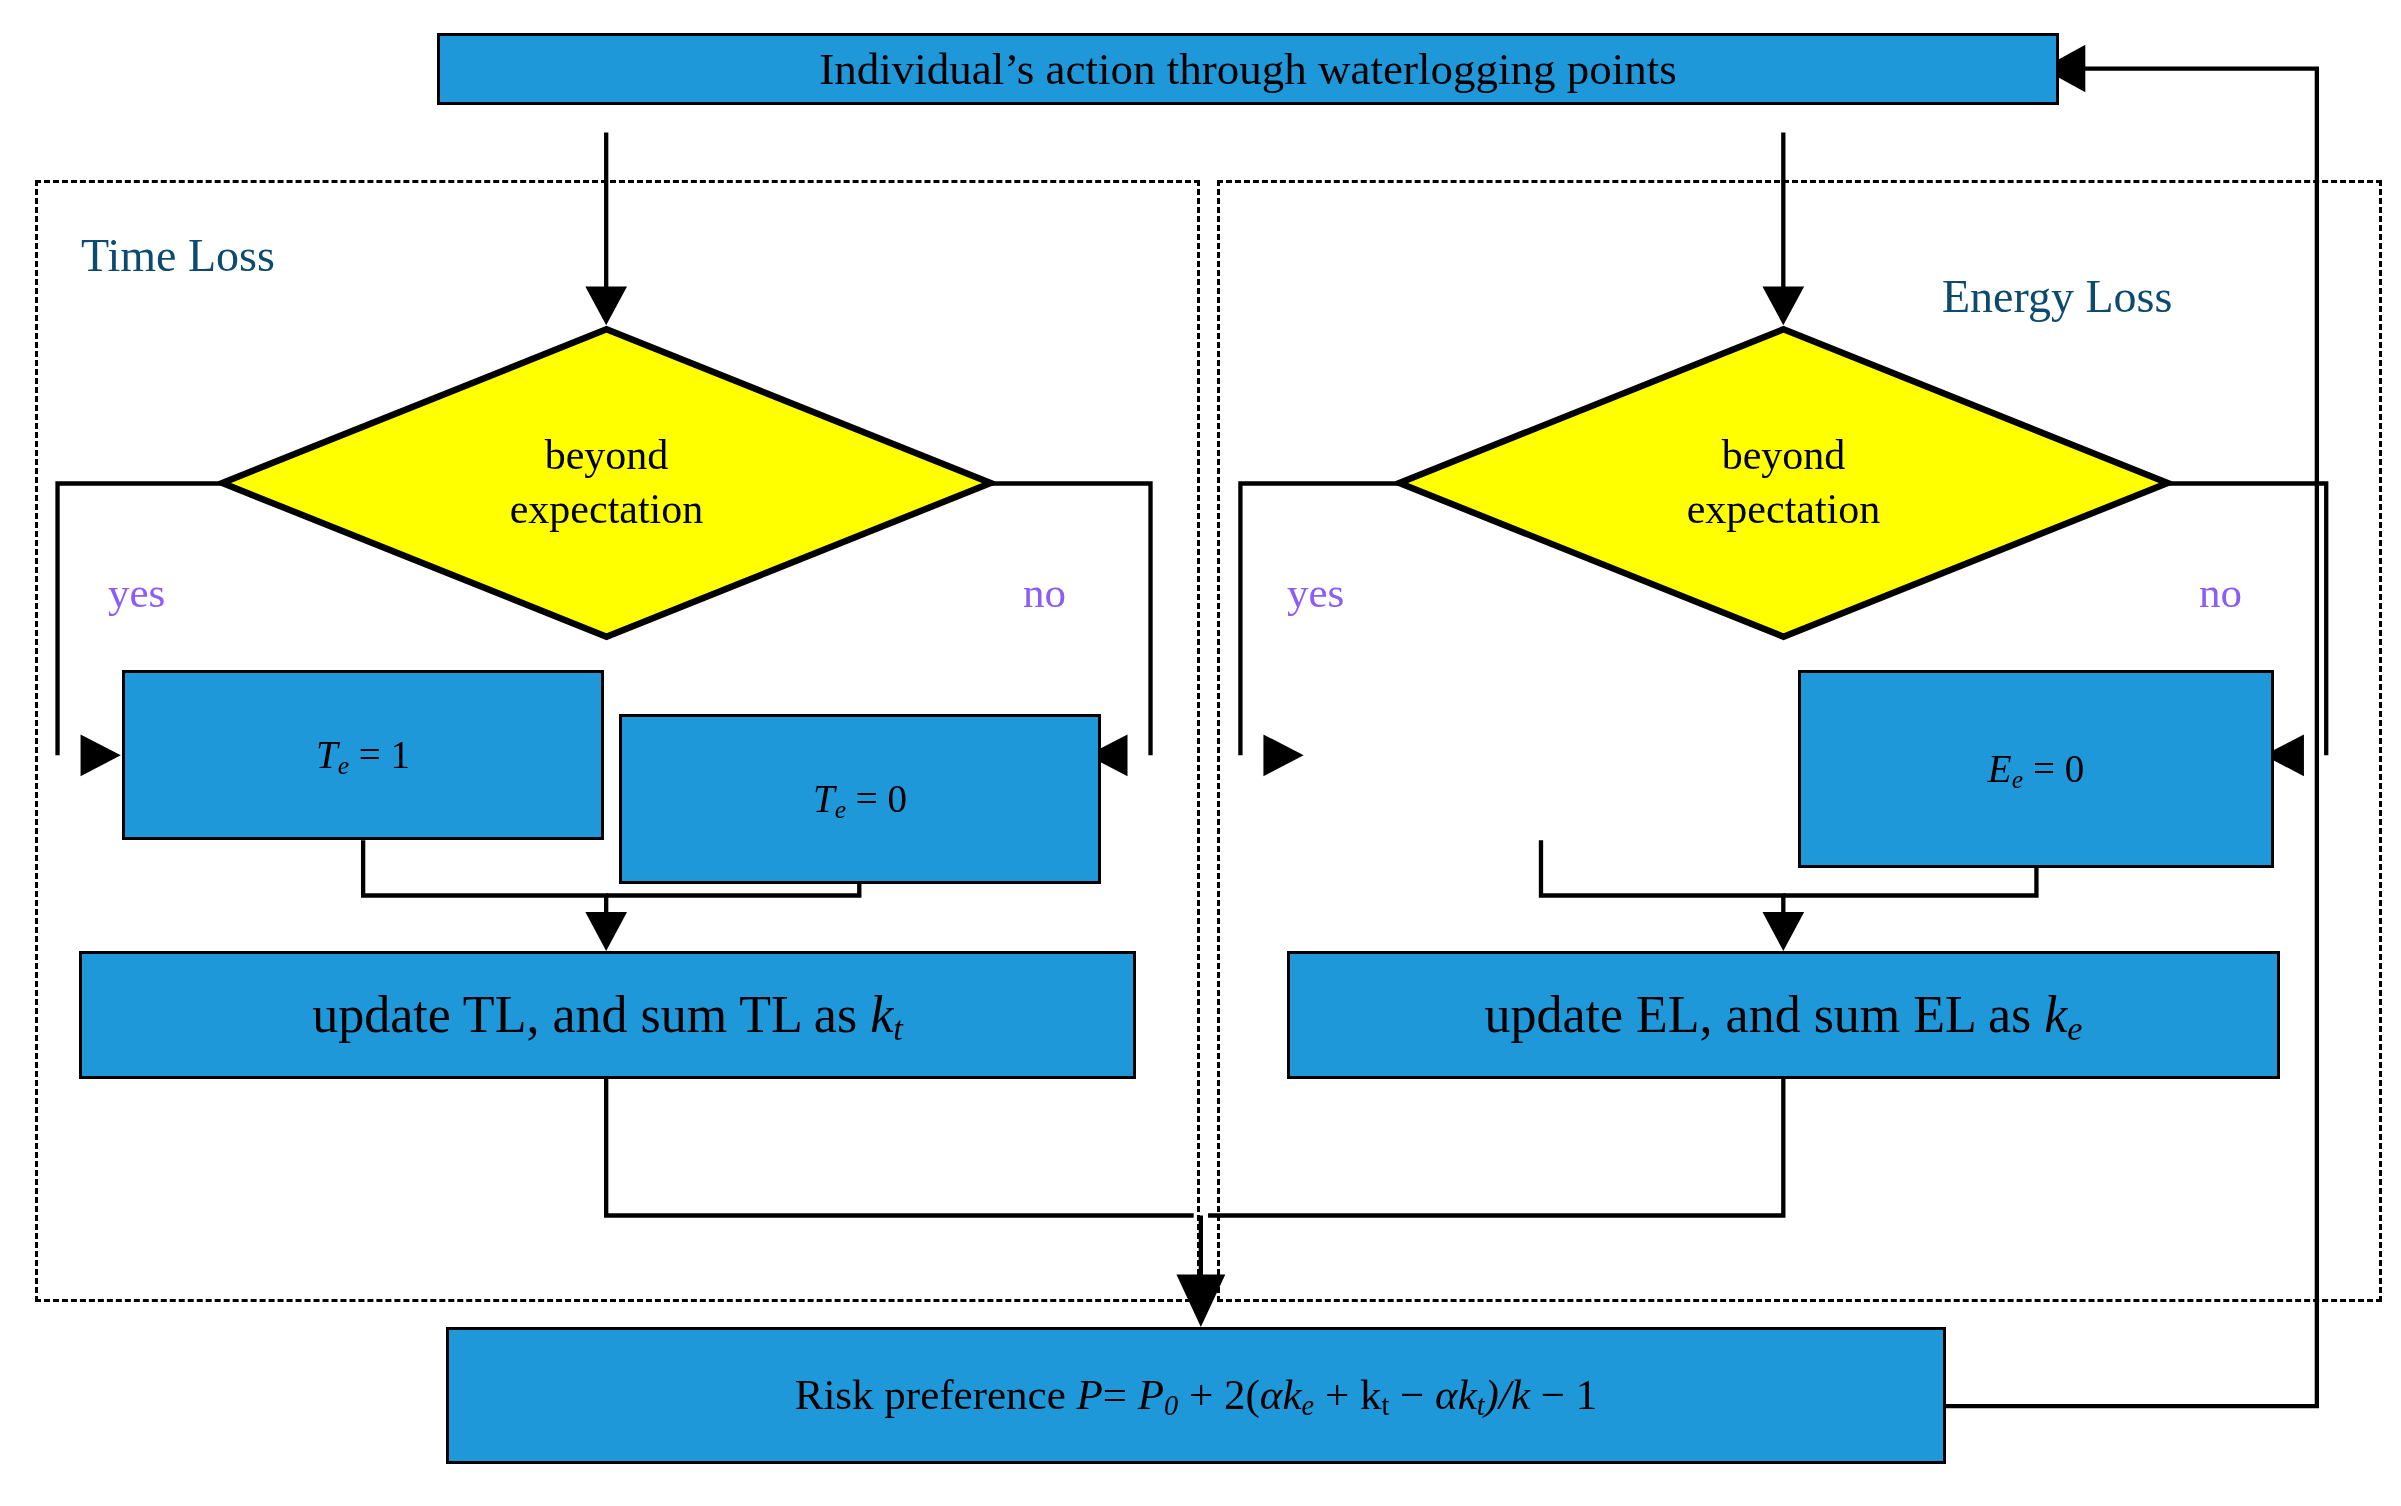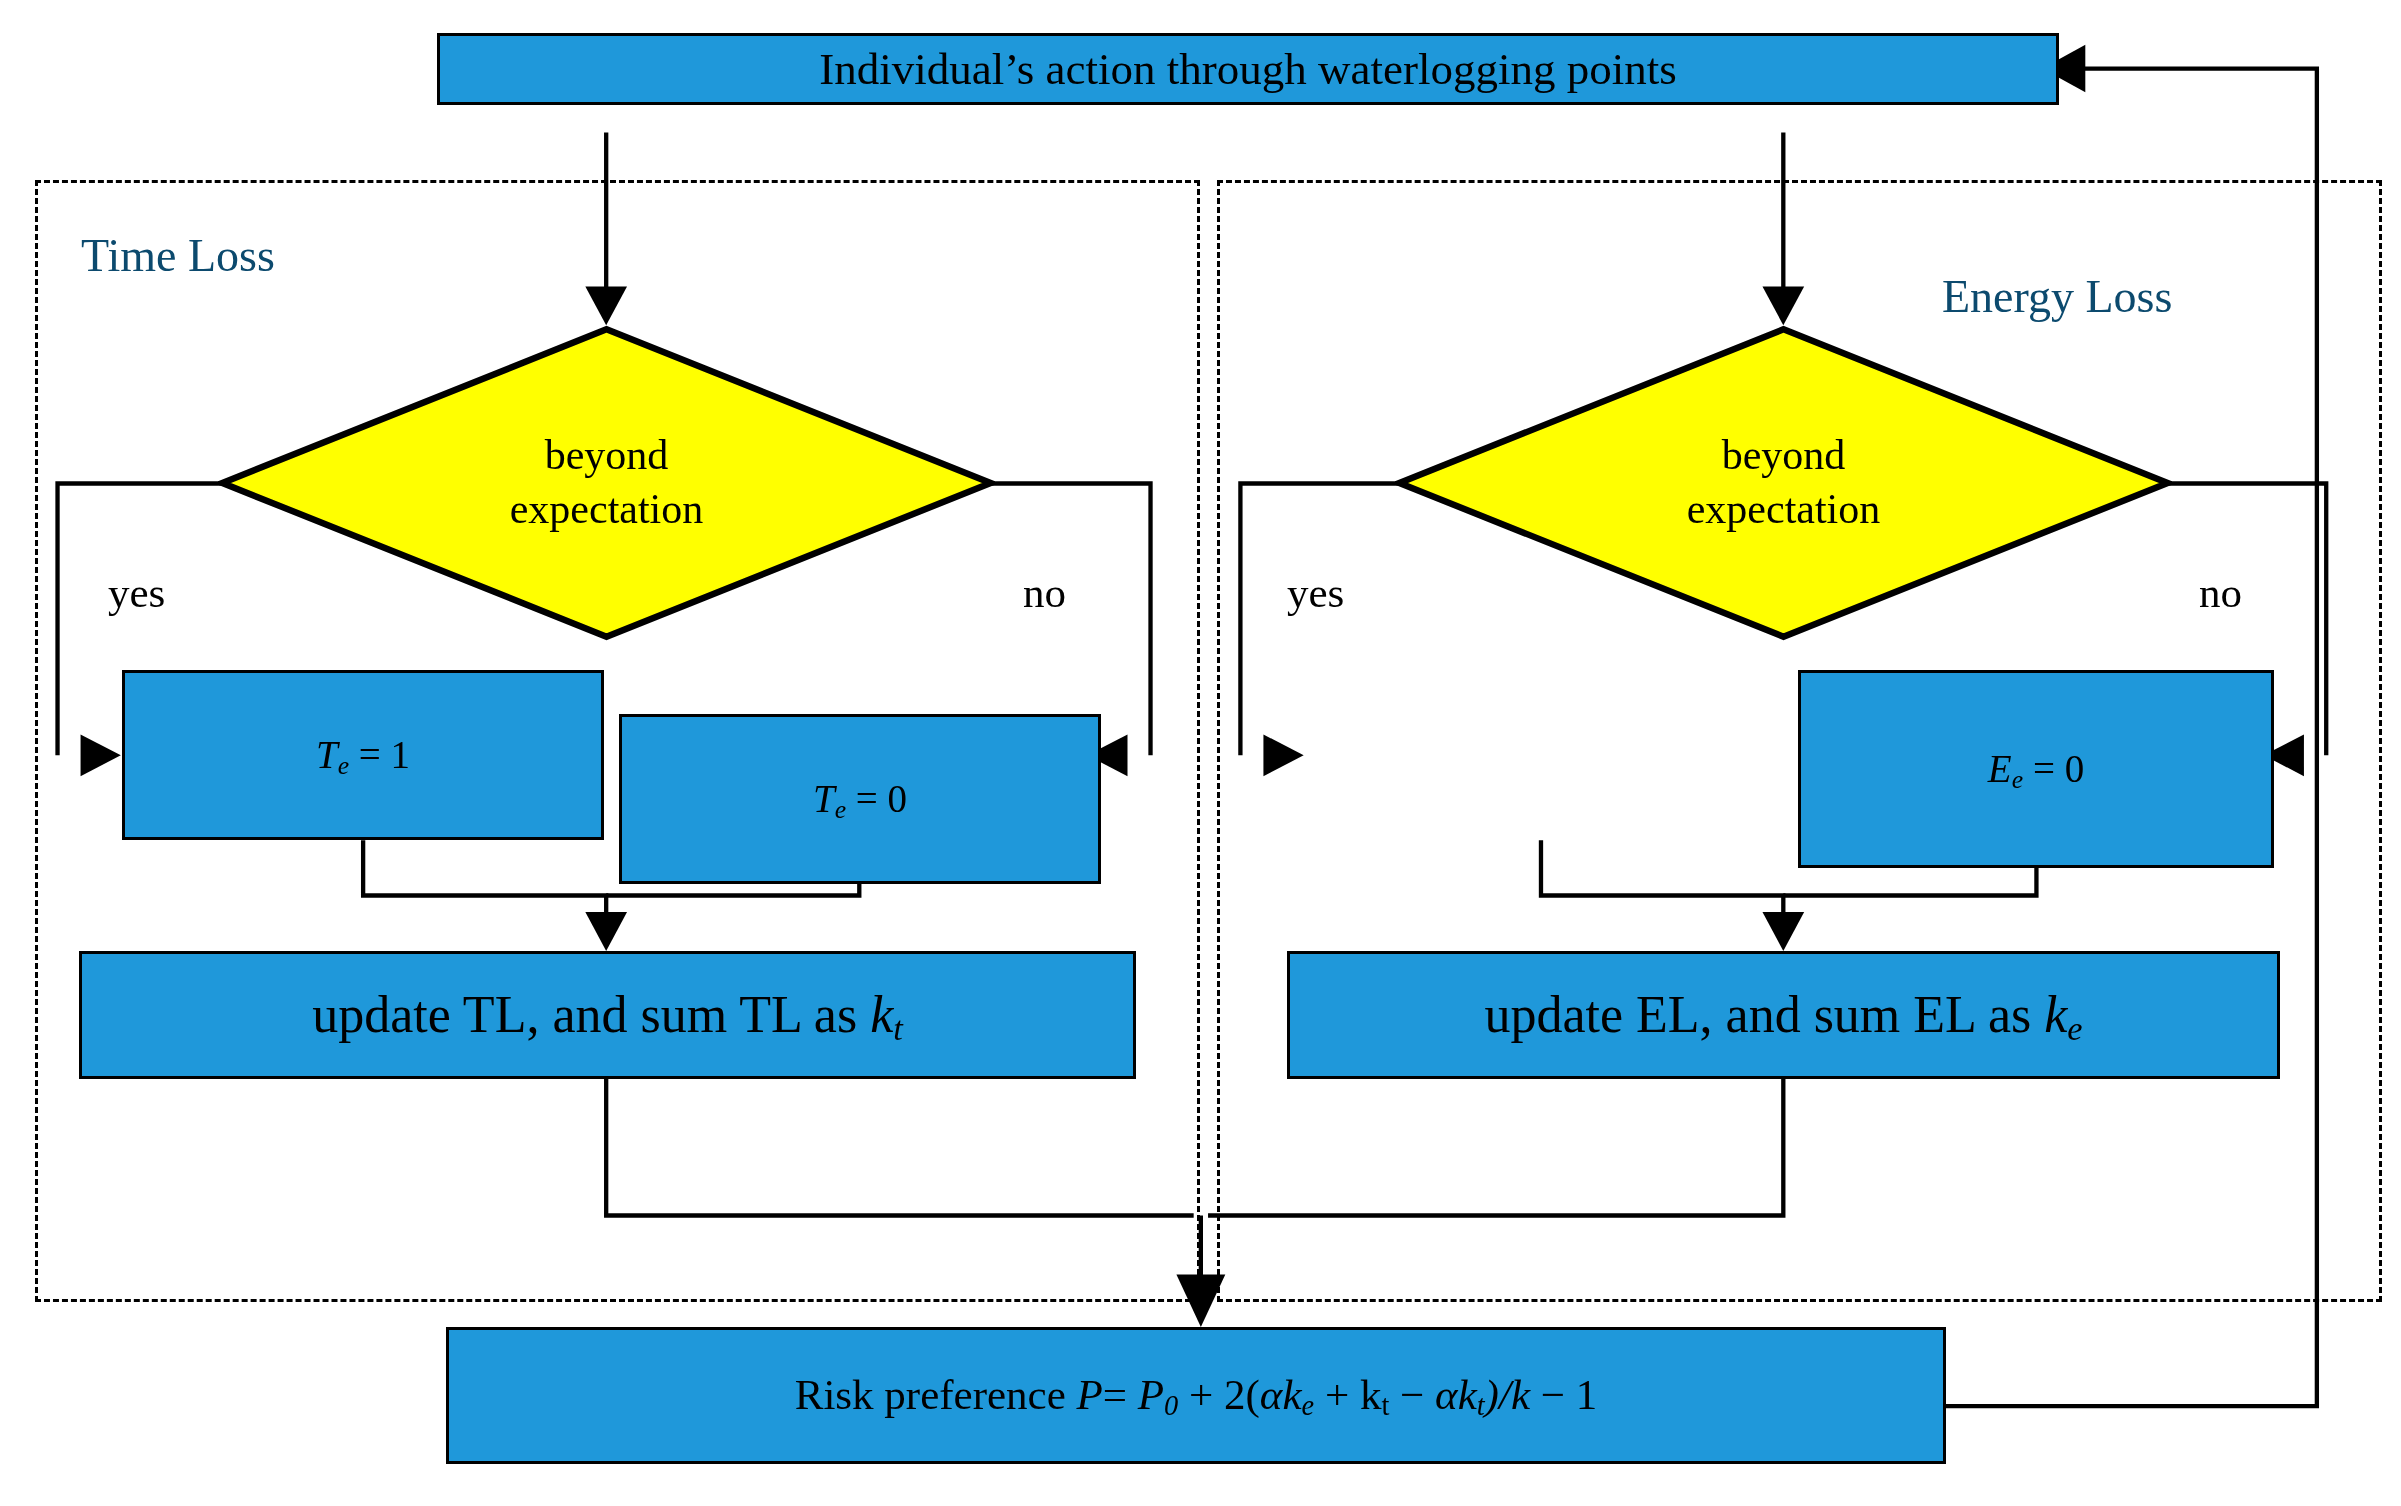--- a/index.html
+++ b/index.html
@@ -71,21 +71,21 @@
   }
   .group-title {
     position: absolute;
     color: #0c4a6e;
     white-space: nowrap;
   }
 
   
   .edge-label {
     position: absolute;
-    color: #000000;
+    color: #8b5cf6;
     white-space: nowrap;
   }
 
   
   .t-top      { font-size: 45px; }
   .t-group    { font-size: 46px; }
   .t-diamond  { font-size: 42px; }
   .t-yesno    { font-size: 43px; }
   .t-flag     { font-size: 39px; }
   .t-update   { font-size: 52px; }

